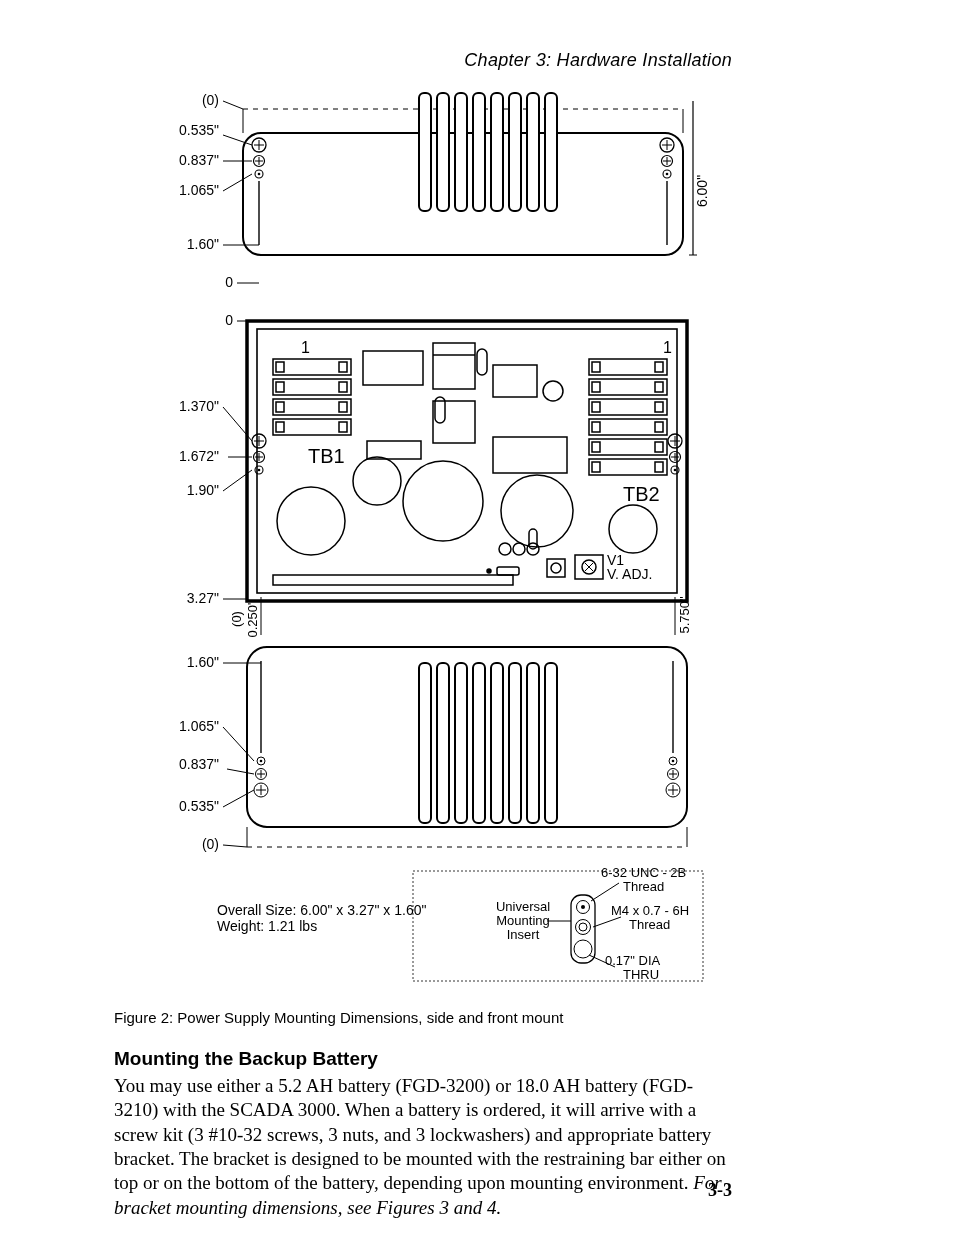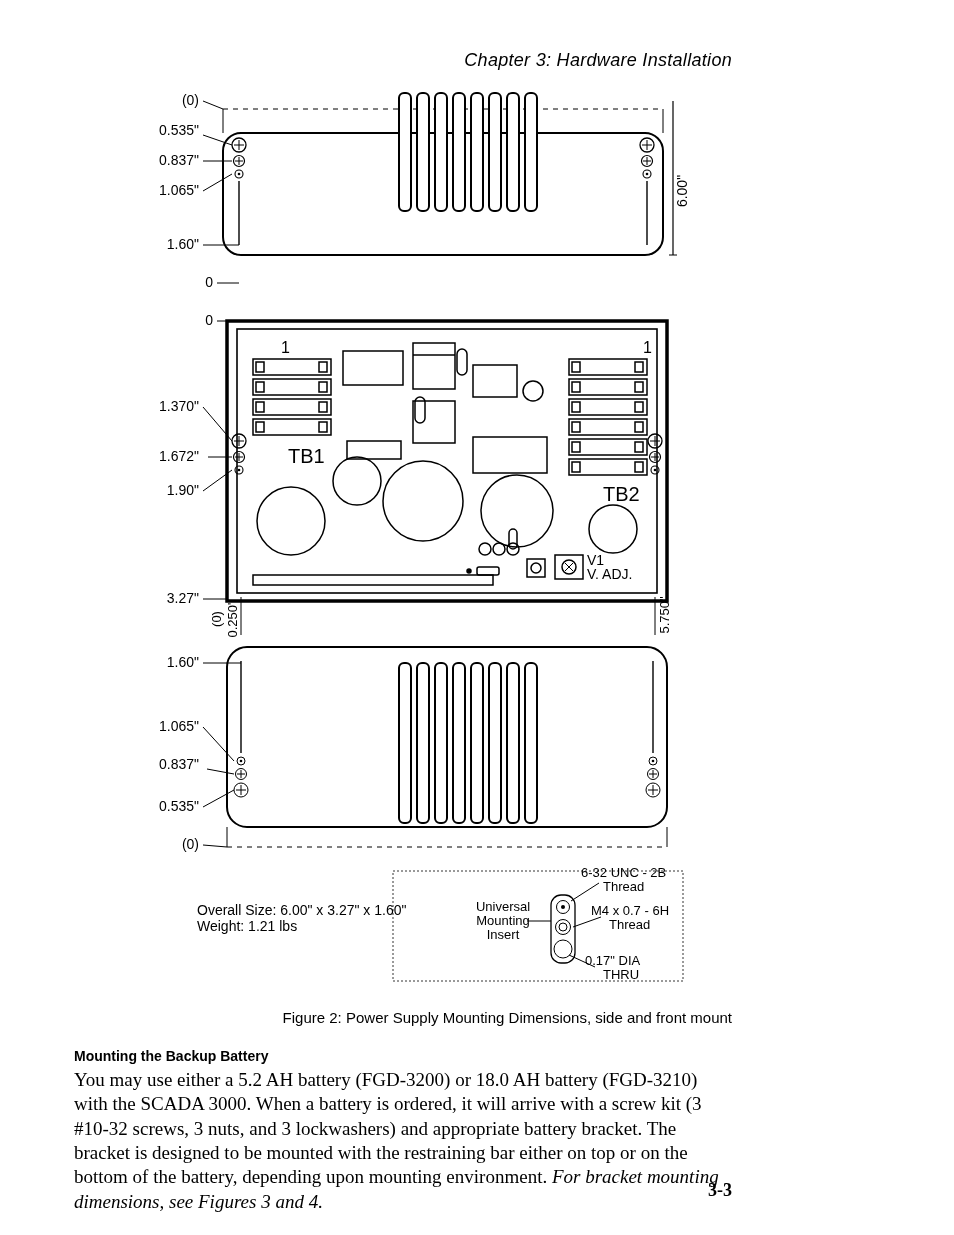--- a/index.html
+++ b/index.html
@@ -10,49 +10,49 @@
     width: 954px;
     height: 1235px;
     position: relative;
     box-sizing: border-box;
   }
   .page {
     position: absolute;
     left: 0; top: 0;
     width: 812px;
     height: 1235px;
-    padding: 50px 80px 40px 74px;
+    padding: 50px 80px 40px 114px;
     box-sizing: border-box;
   }
   .chapter-header {
     text-align: right;
     font-style: italic;
     font-size: 18px;
     font-family: "Helvetica Neue", Arial, sans-serif;
     letter-spacing: 0.3px;
     margin-bottom: 20px;
   }
   .figure-wrap {
     width: 580px;
     margin: 0 auto 8px auto;
   }
   svg.diagram {
     display: block;
     margin: 0 auto;
   }
   .caption {
-    text-align: right;
+    text-align: left;
     font-family: "Helvetica Neue", Arial, sans-serif;
     font-size: 15px;
     margin: 18px 0 22px 0;
   }
   .subhead {
     font-family: "Helvetica Neue", Arial, sans-serif;
     font-weight: bold;
-    font-size: 14px;
+    font-size: 19px;
     margin: 12px 0 4px 0;
   }
   .body-text {
     font-size: 19px;
     line-height: 1.28;
     margin: 0;
   }
   .body-text .ital { font-style: italic; text-align: right; }
   .page-num {
     position: absolute;

